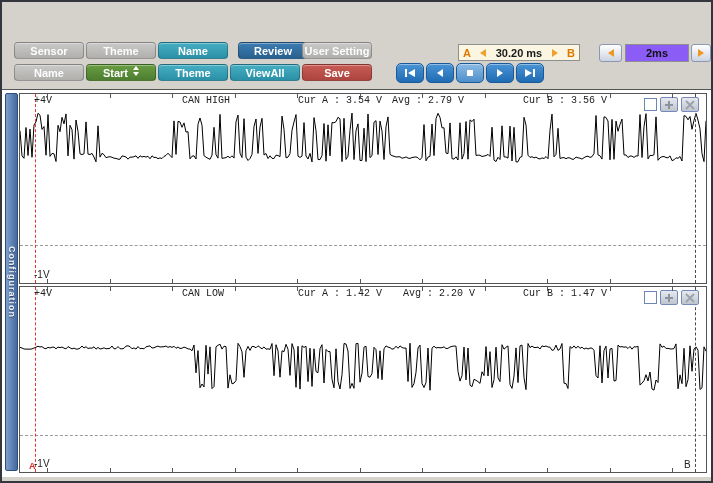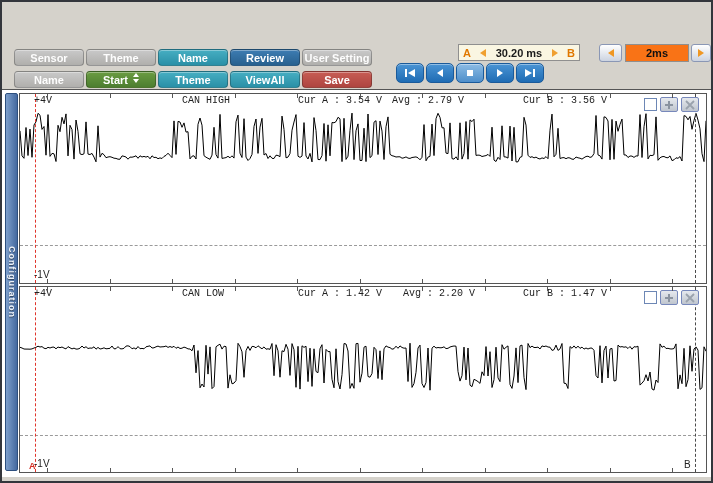--- a/index.html
+++ b/index.html
@@ -20,21 +20,21 @@
   .title-text { color:#fff; font-size:13px; font-weight:bold; margin-left:8px;
     text-shadow:0 1px 1px rgba(0,0,0,.35); }
   .winbtns { position:absolute; right:14px; top:4px; display:flex; gap:5px; }
   .winbtn { width:22px; height:17px; border:1px solid #2e323c; border-radius:3px;
     background:linear-gradient(#7b8191, #4a4f5c); display:flex; align-items:center; justify-content:center; }
   
   .btn {
     position:absolute; width:70px; height:17px; border-radius:4px;
     color:#fff; font-size:11px; font-weight:bold; text-align:center; line-height:16px;
     border:1px solid rgba(0,0,0,.25); box-shadow:inset 0 1px 0 rgba(255,255,255,.35);
-    cursor:default; white-space:nowrap;margin-top:7px;
+    cursor:default; white-space:nowrap;
   }
   .btn.gray  { background:linear-gradient(#c9c9c9, #b0afac); color:#fdfdfd; }
   .btn.teal  { background:linear-gradient(#46aec2, #2a90a7); }
   .btn.blue  { background:linear-gradient(#3d7cb2, #28618f); }
   .btn.green { background:linear-gradient(#6a9c42, #4d7e30); }
   .btn.red   { background:linear-gradient(#c75c54, #af4540); }
   .row1 { top:40px; } .row2 { top:62px; }
   .spin { display:inline-block; margin-left:5px; vertical-align:1px; }
   .spin i { display:block; width:0; height:0; border-left:3px solid transparent; border-right:3px solid transparent; }
   .spin .up { border-bottom:4px solid #fff; margin-bottom:2px; }
@@ -48,21 +48,21 @@
   .tri.left  { border-top:4px solid transparent; border-bottom:4px solid transparent; border-right:6px solid #f0a030; }
   .tri.right { border-top:4px solid transparent; border-bottom:4px solid transparent; border-left:6px solid #f0a030; }
   .delta-val { color:#1a1a1a; }
   
   .arrow-btn { position:absolute; top:42px; width:23px; height:18px; border:1px solid #8a97b5;
     border-radius:3px; background:linear-gradient(#ffffff, #ccd3e0);
     display:flex; align-items:center; justify-content:center; }
   .arrow-btn .tri.left  { border-right-color:#ef9724; }
   .arrow-btn .tri.right { border-left-color:#ef9724; }
   .tb-value { position:absolute; left:623px; top:42px; width:64px; height:18px;
-    background:#f97316; border:1px solid #8f8f8f; font-size:11px; font-weight:bold;
+    background:#8b5cf6; border:1px solid #8f8f8f; font-size:11px; font-weight:bold;
     text-align:center; line-height:17px; color:#111; }
   
   .pb { position:absolute; top:61px; width:28px; height:20px; border-radius:5px;
     border:1px solid #1a5a9a; background:linear-gradient(#4a94d4, #1f6cb4);
     display:flex; align-items:center; justify-content:center;
     box-shadow:inset 0 1px 0 rgba(255,255,255,.4); }
   .pb.lite { background:linear-gradient(#8cbbe4, #4f8fca); }
   
   .plot { position:absolute; left:0; top:87px; width:709px; height:388px;
     background:#fff; border-top:1px solid #555; }
@@ -90,21 +90,21 @@
 </style>
 </head>
 <body>
 
 <div id="window">
 
 
   <div class="btn gray row1" style="left:12px">Sensor</div>
   <div class="btn gray row1" style="left:84px">Theme</div>
   <div class="btn teal row1" style="left:156px">Name</div>
-  <div class="btn blue row1" style="left:228px">Review</div>
+  <div class="btn blue row1" style="left:236px">Review</div>
   <div class="btn gray row1" style="left:300px">User Setting</div>
 
   <div class="btn gray row2" style="left:12px">Name</div>
   <div class="btn green row2" style="left:84px">
     <span>Start</span><span class="spin"><i class="up"></i><i class="dn"></i></span>
   </div>
   <div class="btn teal row2" style="left:156px">Theme</div>
   <div class="btn teal row2" style="left:228px">ViewAll</div>
   <div class="btn red row2" style="left:300px">Save</div>
 

